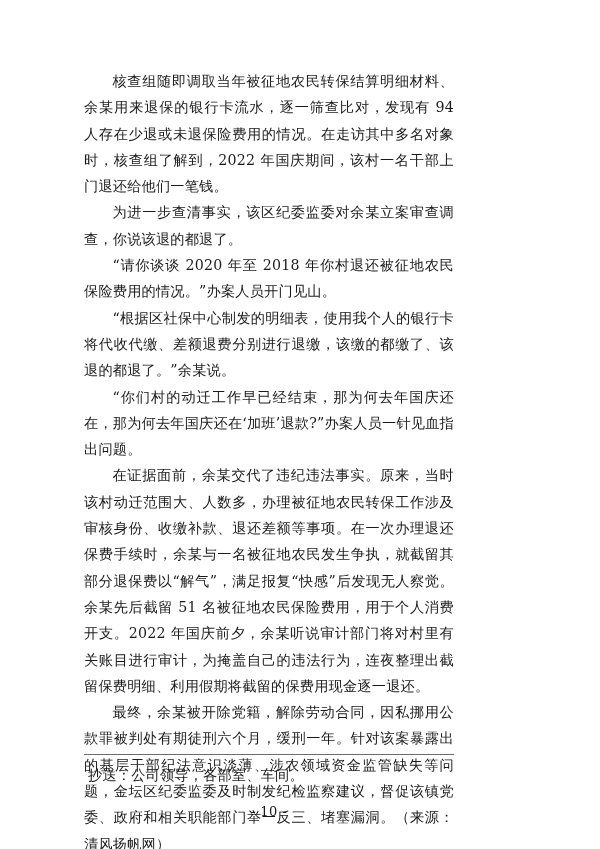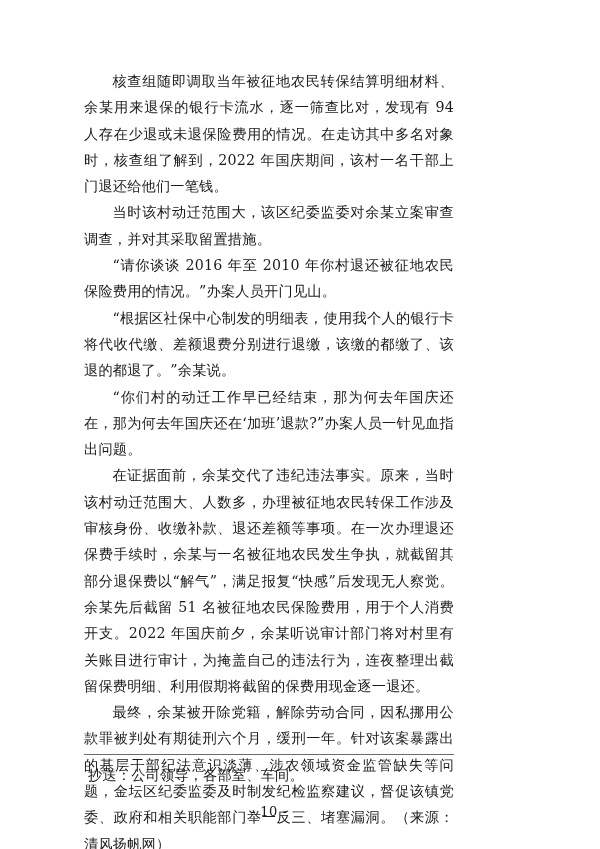--- a/index.html
+++ b/index.html
@@ -69,22 +69,22 @@
     letter-spacing: 0.5px;
   }
 </style>
 </head>
 <body>
 
 <div class="page">
 
   <div class="body-text">
     <p>核查组随即调取当年被征地农民转保结算明细材料、余某用来退保的银行卡流水，逐一筛查比对，发现有 94 人存在少退或未退保险费用的情况。在走访其中多名对象时，核查组了解到，2022 年国庆期间，该村一名干部上门退还给他们一笔钱。</p>
-    <p>当时该村动迁范围大，该区纪委监委对余某立案审查调查，并对其采取留置措施。</p>
-    <p>“请你谈谈 2016 年至 2010 年你村退还被征地农民保险费用的情况。”办案人员开门见山。</p>
+    <p>为进一步查清事实，该区纪委监委对余某立案审查调查，你说该退的都退了。</p>
+    <p>“请你谈谈 2020 年至 2018 年你村退还被征地农民保险费用的情况。”办案人员开门见山。</p>
     <p>“根据区社保中心制发的明细表，使用我个人的银行卡将代收代缴、差额退费分别进行退缴，该缴的都缴了、该退的都退了。”余某说。</p>
     <p>“你们村的动迁工作早已经结束，那为何去年国庆还在，那为何去年国庆还在‘加班’退款?”办案人员一针见血指出问题。</p>
     <p>在证据面前，余某交代了违纪违法事实。原来，当时该村动迁范围大、人数多，办理被征地农民转保工作涉及审核身份、收缴补款、退还差额等事项。在一次办理退还保费手续时，余某与一名被征地农民发生争执，就截留其部分退保费以“解气”，满足报复“快感”后发现无人察觉。余某先后截留 51 名被征地农民保险费用，用于个人消费开支。2022 年国庆前夕，余某听说审计部门将对村里有关账目进行审计，为掩盖自己的违法行为，连夜整理出截留保费明细、利用假期将截留的保费用现金逐一退还。</p>
     <p>最终，余某被开除党籍，解除劳动合同，因私挪用公款罪被判处有期徒刑六个月，缓刑一年。针对该案暴露出的基层干部纪法意识淡薄、涉农领域资金监管缺失等问题，金坛区纪委监委及时制发纪检监察建议，督促该镇党委、政府和相关职能部门举一反三、堵塞漏洞。（来源：清风扬帆网）</p>
   </div>
 
   <div class="footer">
     <hr class="rule">
     <div class="footer-line">抄送：公司领导，各部室、车间。</div>
     <div class="page-number">- 10 -</div>

